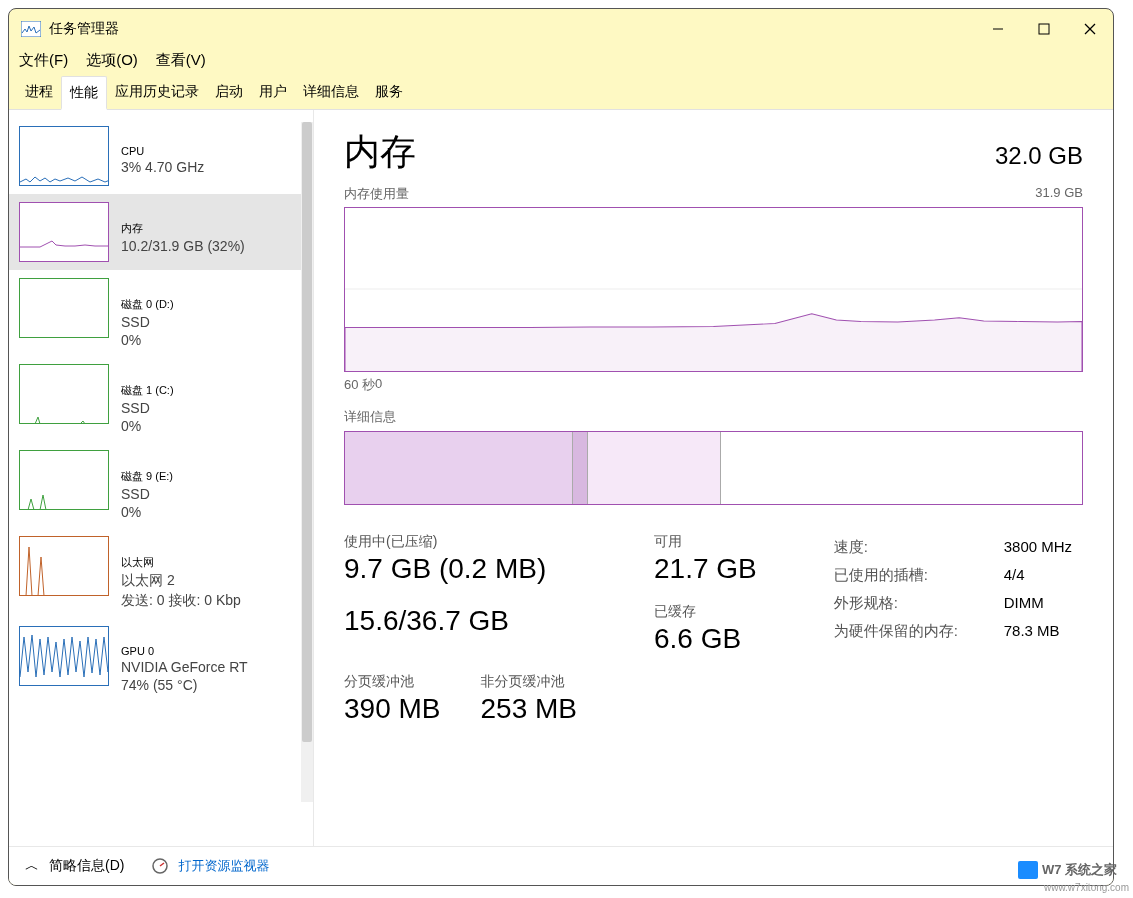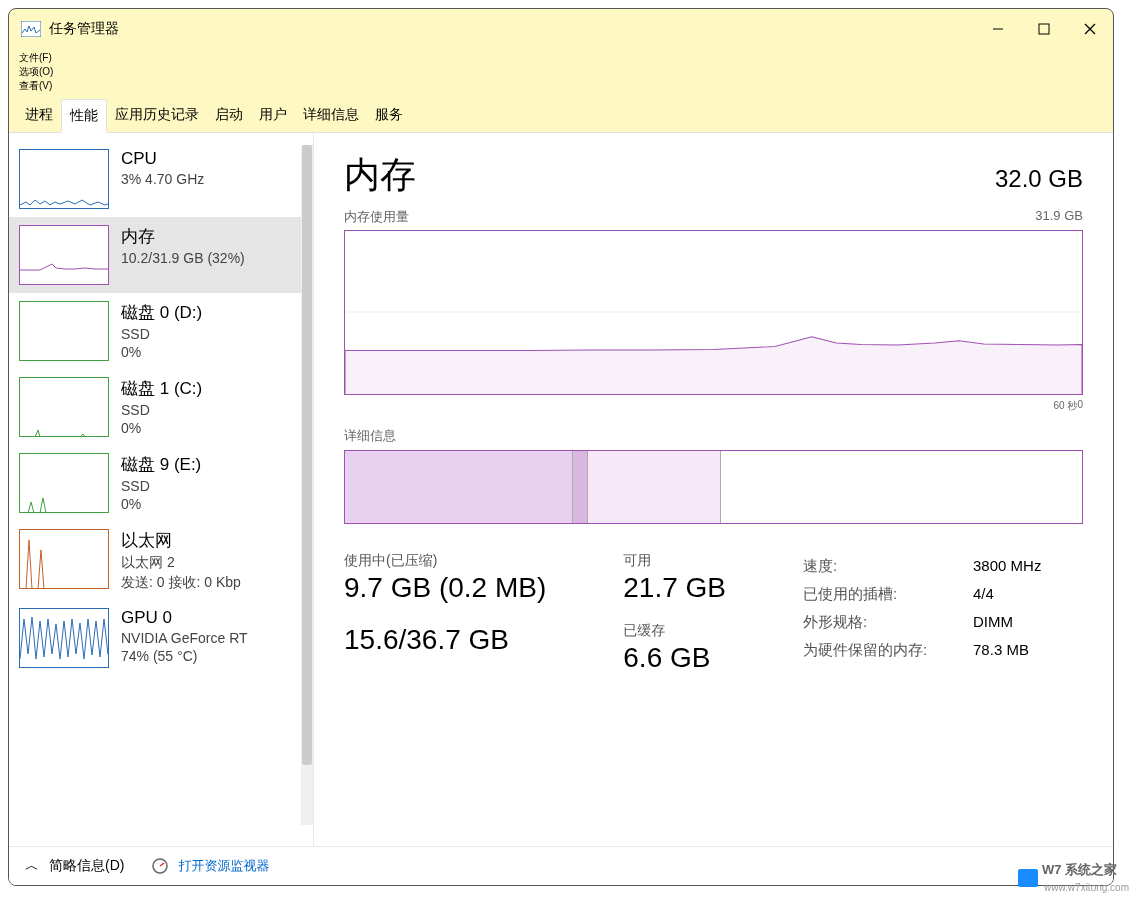--- a/index.html
+++ b/index.html
@@ -3,66 +3,66 @@
 <meta charset="utf-8">
 <style>
 * { box-sizing: border-box; margin: 0; padding: 0; }
 body { font-family: "Microsoft YaHei", "Segoe UI", sans-serif; font-size: 13px; color: #000; background: #fff; width: 1133px; height: 898px; overflow: hidden; position: relative; }
 .window { width: 1106px; height: 878px; margin: 8px; border: 1px solid #555; border-radius: 8px; background: #fef9c3; display: flex; flex-direction: column; overflow: hidden; }
 .titlebar { display: flex; align-items: center; height: 40px; padding: 0 0 0 12px; }
 .titlebar-icon { width: 20px; height: 16px; margin-right: 8px; display: flex; align-items: center; }
 .titlebar-title { flex: 1; font-size: 14px; }
 .win-controls { display: flex; }
 .win-btn { width: 46px; height: 40px; display: flex; align-items: center; justify-content: center; font-size: 14px; cursor: default; }
-.menubar { display: flex; padding: 2px 10px 6px; font-size: 10px; flex-direction: column; }
+.menubar { display: flex; padding: 2px 10px 6px; gap: 18px; font-size: 15px; }
 .menubar span { cursor: default; }
 .tabs { display: flex; border-bottom: 1px solid #e1e1e1; padding: 0 8px; }
 .tab { padding: 7px 8px 6px; font-size: 14px; cursor: default; border-bottom: 2px solid transparent; }
 .tab.active { background: #fff; border: 1px solid #e1e1e1; border-bottom: 2px solid #fff; margin-bottom: -1px; border-radius: 2px 2px 0 0; }
 .content { flex: 1; display: flex; overflow: hidden; background: #f9f9f9; }
 .sidebar { width: 305px; background: #fff; overflow-y: auto; border-right: 1px solid #e8e8e8; padding-top: 8px; position: relative; }
 .side-scrollbar { position: absolute; right: 0; top: 12px; width: 12px; height: 680px; background: #f0f0f0; }
 .side-thumb { position: absolute; right: 1px; top: 0; width: 10px; height: 620px; background: #ccc; border-radius: 2px; }
 .res-item { display: flex; align-items: flex-start; padding: 8px 10px; gap: 12px; cursor: default; width: 292px; }
 .res-item.selected { background: #e5e5e5; }
 .res-thumb { width: 90px; height: 60px; border: 1px solid #2a6fb8; background: #fff; flex-shrink: 0; position: relative; overflow: hidden; }
 .res-thumb.mem { border-color: #a050b0; }
 .res-thumb.disk { border-color: #3fa03f; }
 .res-thumb.net { border-color: #c0622a; }
 .res-thumb.gpu { border-color: #2a6fb8; }
 .res-info { display: flex; flex-direction: column; gap: 2px; min-width: 0; }
-.res-title { font-size: 17px; white-space: nowrap; }
+.res-title { font-size: 11px; white-space: nowrap; margin-top: 19px; }
 .res-sub { font-size: 14px; color: #444; white-space: nowrap; }
 .main { flex: 1; padding: 18px 30px 10px 30px; background: #fff; overflow: hidden; display: flex; flex-direction: column; }
 .header-row { display: flex; justify-content: space-between; align-items: baseline; }
 .page-title { font-size: 36px; font-weight: 400; }
 .page-cap { font-size: 24px; font-weight: 400; }
 .chart-label-row { display: flex; justify-content: space-between; font-size: 13px; color: #666; margin-top: 8px; }
 .big-chart { height: 165px; border: 1px solid #a050b0; background: #fff; margin-top: 4px; position: relative; overflow: hidden; }
-.axis-row { display: flex; justify-content: flex-end; font-size: 10px; color: #666; margin-top: 4px; }
+.axis-row { display: flex; justify-content: flex-start; font-size: 13px; color: #666; margin-top: 4px; }
 .comp-label { font-size: 13px; color: #666; margin-top: 14px; }
 .comp-bar { height: 74px; border: 1px solid #a050b0; margin-top: 5px; display: flex; background: #fff; }
 .comp-seg { height: 100%; border-right: 1px solid #aaa; }
 .stats { display: flex; gap: 77px; margin-top: 28px; }
 .stat-col { display: flex; flex-direction: column; gap: 18px; }
 .stat-block { }
 .stat-label { font-size: 14px; color: #555; }
 .stat-value { font-size: 28px; font-weight: 400; margin-top: 2px; white-space: nowrap; }
 .stat-value.med { font-size: 28px; }
 .paged-row { display: flex; gap: 40px; margin-top: 18px; }
 .spec-table { margin-top: 0; }
 .spec-row { display: flex; font-size: 15px; line-height: 28px; }
 .spec-key { width: 170px; color: #555; }
 .spec-val { }
 .footer { display: flex; align-items: center; padding: 10px 16px; border-top: 1px solid #e8e8e8; gap: 10px; background: #fff; }
 .footer .chev { font-size: 14px; }
 .footer .link { color: #0066cc; cursor: default; }
 .footer .brief { font-size: 14px; margin-right: 18px; }
 .resm-icon { width: 16px; height: 16px; }
-.watermark { position: absolute; right: 4px; bottom: 4px; font-size: 13px; color: #666; display: flex; align-items: center; gap: 4px; padding-left: 18px; }
+.watermark { position: absolute; right: 4px; bottom: 4px; font-size: 13px; color: #666; display: flex; gap: 4px; padding-left: 18px; }
 .watermark .logo { width: 20px; height: 18px; background: #1a8cff; display: inline-block; border-radius: 2px; }
 .watermark .sub { font-size: 10px; color: #999; margin-left: 2px; }
 svg { display: block; }
 </style>
 </head>
 <body>
 
 <div class="window">
   <div class="titlebar">
     <span class="titlebar-icon">
@@ -238,20 +238,30 @@
 
       <div class="stats">
         <div class="stat-col">
           <div class="stat-block">
             <div class="stat-label">使用中(已压缩)</div>
             <div class="stat-value">9.7 GB (0.2 MB)</div>
           </div>
           <div class="stat-block">
             <div class="stat-value">15.6/36.7 GB</div>
           </div>
+          <div class="paged-row">
+            <div>
+              <div class="stat-label">分页缓冲池</div>
+              <div class="stat-value med">390 MB</div>
+            </div>
+            <div>
+              <div class="stat-label">非分页缓冲池</div>
+              <div class="stat-value med">253 MB</div>
+            </div>
+          </div>
         </div>
 
         <div class="stat-col">
           <div class="stat-block">
             <div class="stat-label">可用</div>
             <div class="stat-value">21.7 GB</div>
           </div>
           <div class="stat-block">
             <div class="stat-label">已缓存</div>
             <div class="stat-value">6.6 GB</div>

